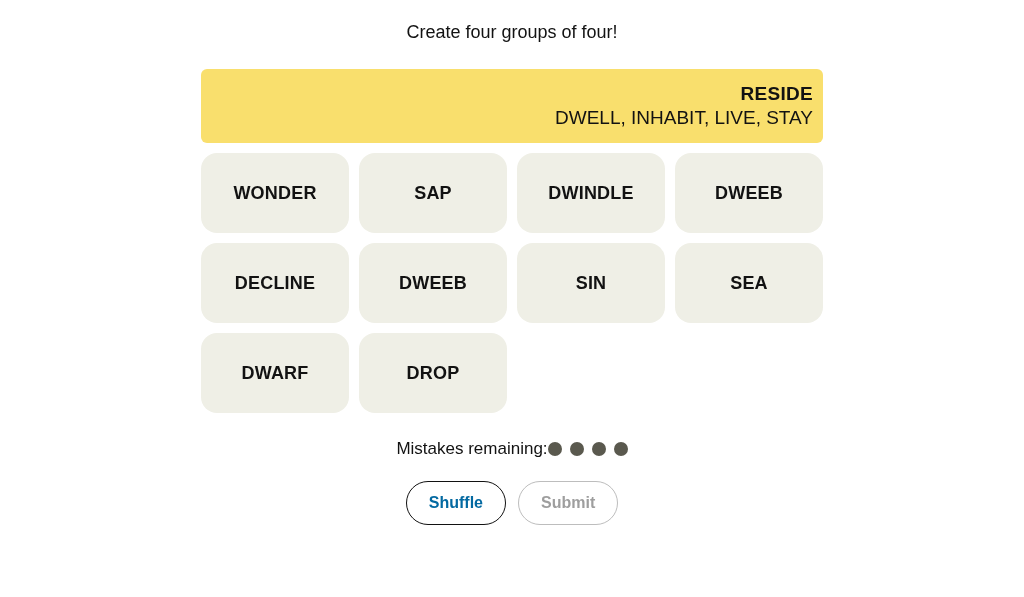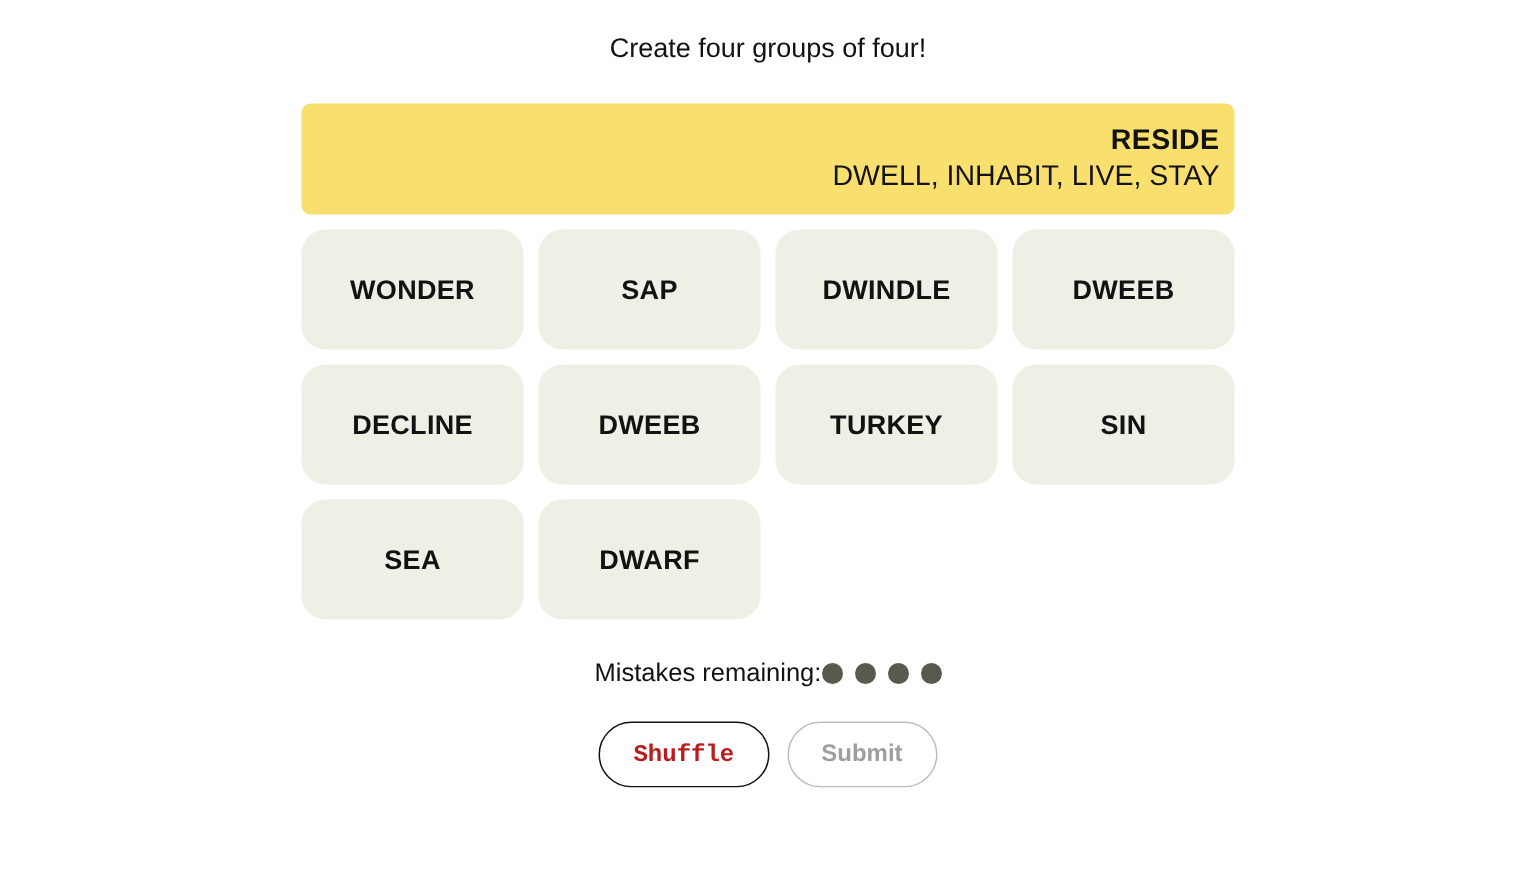--- a/index.html
+++ b/index.html
@@ -88,22 +88,21 @@
     .pill {
       border-radius: 999px;
       padding: 12px 22px;
       font-size: 16px;
       font-weight: 600;
       background: #ffffff;
       cursor: pointer;
     }
     .pill-active {
       border: 1px solid #121212;
-      color: #b91c1c;
-      font-family: Liberation Mono, monospace;
+      color: #0369a1;
     }
     .pill-disabled {
       border: 1px solid #bdbdbd;
       color: #9e9e9e;
       cursor: default;
     }
   </style>
 </head>
 <body>
 
@@ -115,24 +114,24 @@
     <div class="solved-words">DWELL, INHABIT, LIVE, STAY</div>
   </div>
 
   <div class="grid">
     <button class="tile">WONDER</button>
     <button class="tile">SAP</button>
     <button class="tile">DWINDLE</button>
     <button class="tile">DWEEB</button>
     <button class="tile">DECLINE</button>
     <button class="tile">DWEEB</button>
-    <button class="tile">TURKEY</button>
     <button class="tile">SIN</button>
     <button class="tile">SEA</button>
     <button class="tile">DWARF</button>
+    <button class="tile">DROP</button>
   </div>
 </div>
 
 <div class="mistakes">
   <span>Mistakes remaining:</span>
   <div class="dots">
     <span class="dot"></span>
     <span class="dot"></span>
     <span class="dot"></span>
     <span class="dot"></span>

